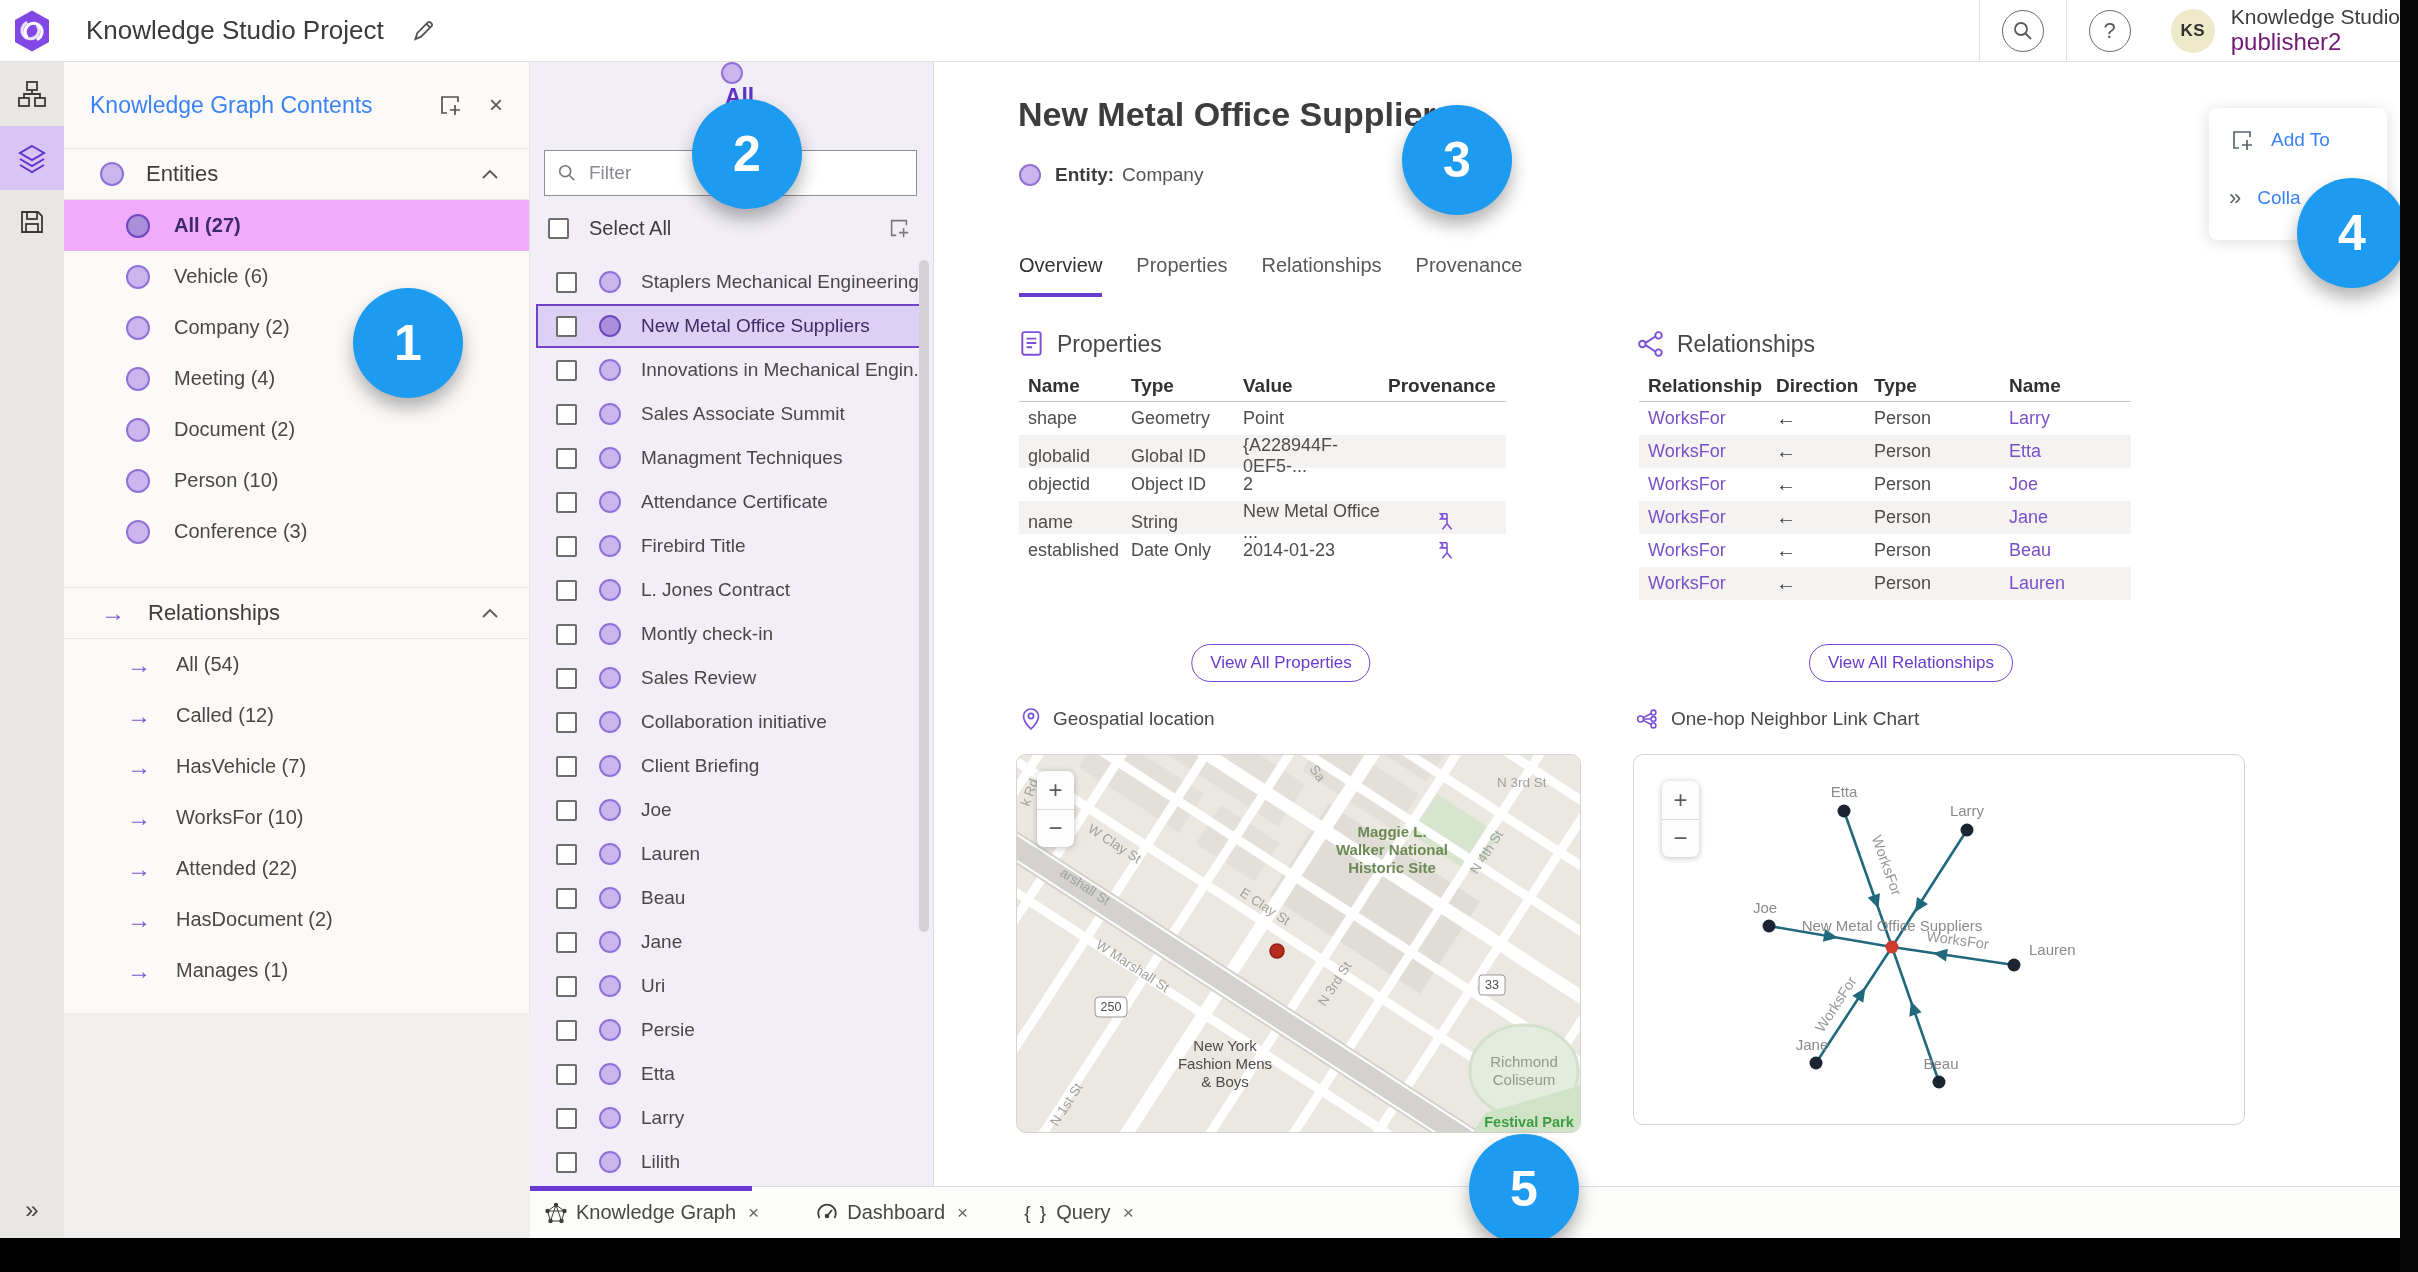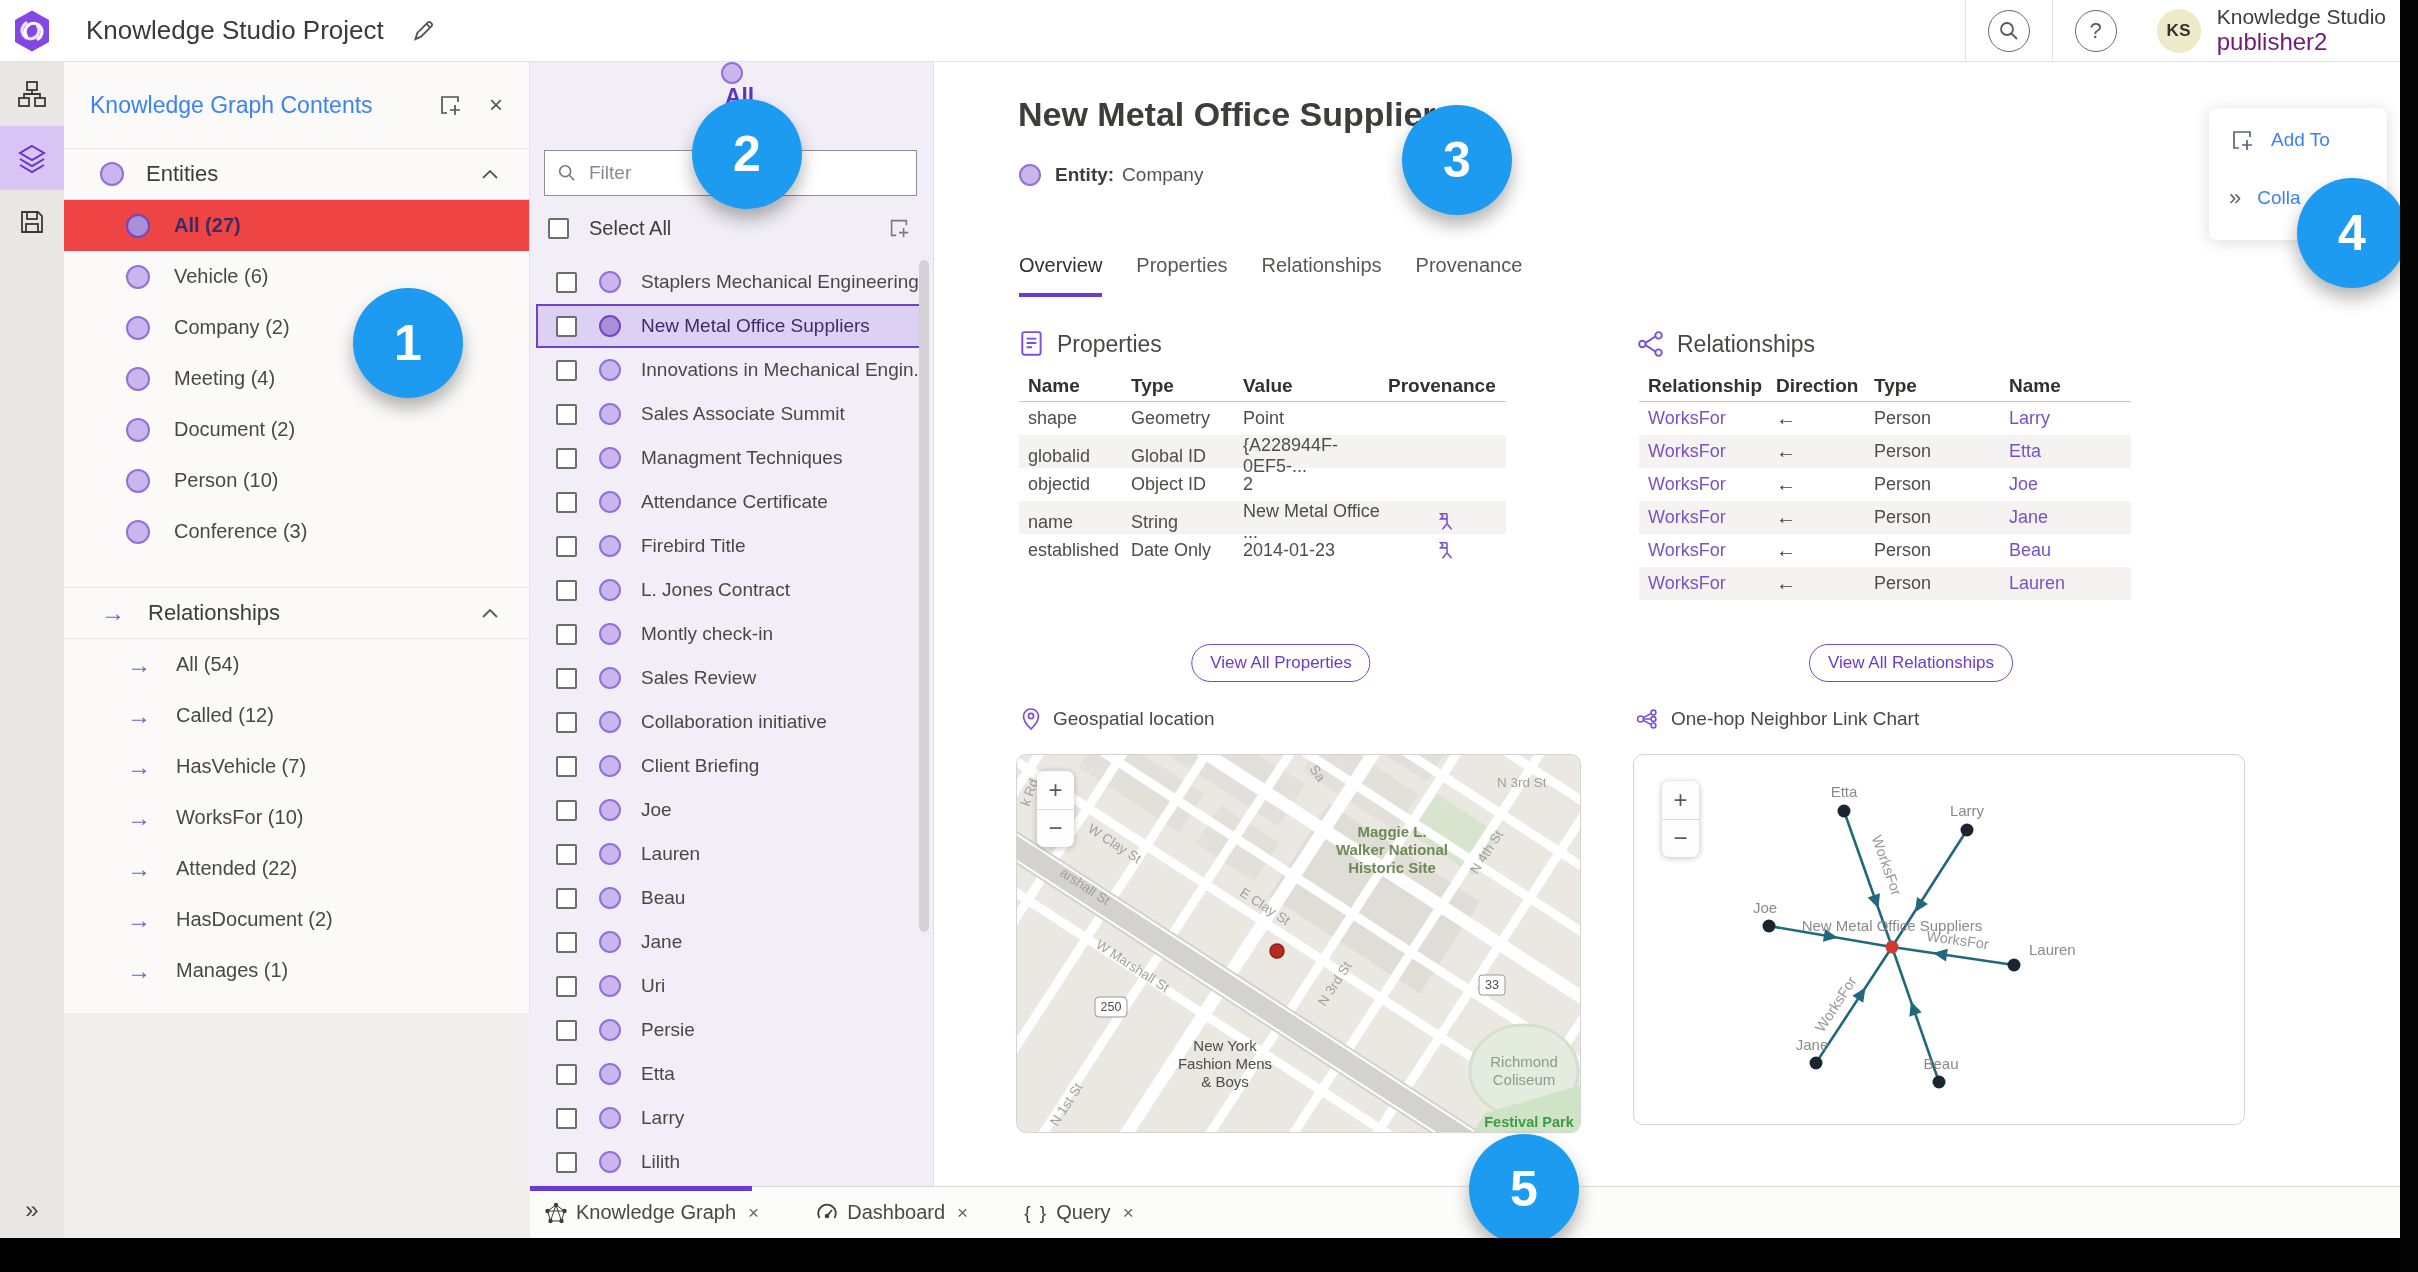--- a/index.html
+++ b/index.html
@@ -18,21 +18,21 @@
   .app-title { font-size:26px; color:#3c3a38; margin-left:22px; }
   .pencil-btn { margin-left:26px; cursor:pointer; }
   .topbar-right { margin-left:auto; display:flex; align-items:center; height:62px; }
   .tb-sep { width:1px; height:62px; background:#e4e2e0; }
   .circle-btn { width:42px; height:42px; border:1.6px solid #6e6c6a; border-radius:50%;
                 display:flex; align-items:center; justify-content:center; margin:0 22px; color:#5c5a58;
                 font-size:22px; background:#fff; }
   .avatar { width:44px; height:44px; border-radius:50%; background:#eee9c9; color:#33302e;
             font-size:17px; font-weight:bold; display:flex; align-items:center; justify-content:center;
             margin-left:18px; letter-spacing:.5px; }
-  .user-block { margin-left:16px; margin-right:14px; line-height:1.12; }
+  .user-block { margin-left:16px; margin-right:0; line-height:1.12; }
   .user-org { font-size:21px; color:#3e3c3a; }
   .user-name { font-size:24px; color:#701a75; }
 
   
   .rail { position:absolute; left:0; top:62px; width:64px; height:1176px; background:#e9e7e4;
           display:flex; flex-direction:column; align-items:center; z-index:5; }
   .rail-item { width:64px; height:64px; display:flex; align-items:center; justify-content:center; }
   .rail-item.active { background:#d8c5f5; }
   .rail-collapse { position:absolute; bottom:14px; left:0; width:64px; text-align:center;
                    font-size:24px; color:#4a4846; }
@@ -42,21 +42,21 @@
               border-right:1px solid #e6e4e2; z-index:4; }
   .contents-filler { position:absolute; left:64px; top:1013px; width:466px; height:225px; background:#f1efed; z-index:4; }
   .contents-hdr { height:86px; display:flex; align-items:center; padding:0 26px; }
   .contents-title { flex:1; font-size:23px; color:#3b82f6; }
   .hdr-icon { margin-left:26px; color:#5a5856; font-size:24px; display:flex; align-items:center; }
   .cgroup { height:52px; display:flex; align-items:center; padding:0 30px 0 36px;
             border-top:1px solid #e8e6e4; border-bottom:1px solid #e8e6e4; }
   .cgroup-label { font-size:22px; color:#3f3d3b; margin-left:22px; flex:1; }
   .crow { height:51px; display:flex; align-items:center; padding-left:62px; }
   .crow-label { font-size:20px; color:#4a4846; margin-left:24px; }
-  .crow.selected { background:#ef4444; }
+  .crow.selected { background:#f0abfc; }
   .crow.selected .crow-label { color:#3d2b66; font-weight:bold; }
   .pcircle { width:24px; height:24px; border-radius:50%; background:#cab5ef; border:2px solid #9271d6; flex:none; }
   .pcircle.sm { width:22px; height:22px; }
   .pcircle.dark { background:#a98fd9; border-color:#6f48c0; }
   .rel-arrow { width:26px; text-align:center; color:#7b52cf; font-size:24px; flex:none; }
   .group-spacer { height:30px; }
 
   
   .listpanel { position:absolute; left:530px; top:62px; width:404px; height:1124px; background:#f1eef7;
                border-right:1px solid #dfdde6; z-index:4; overflow:hidden; }

